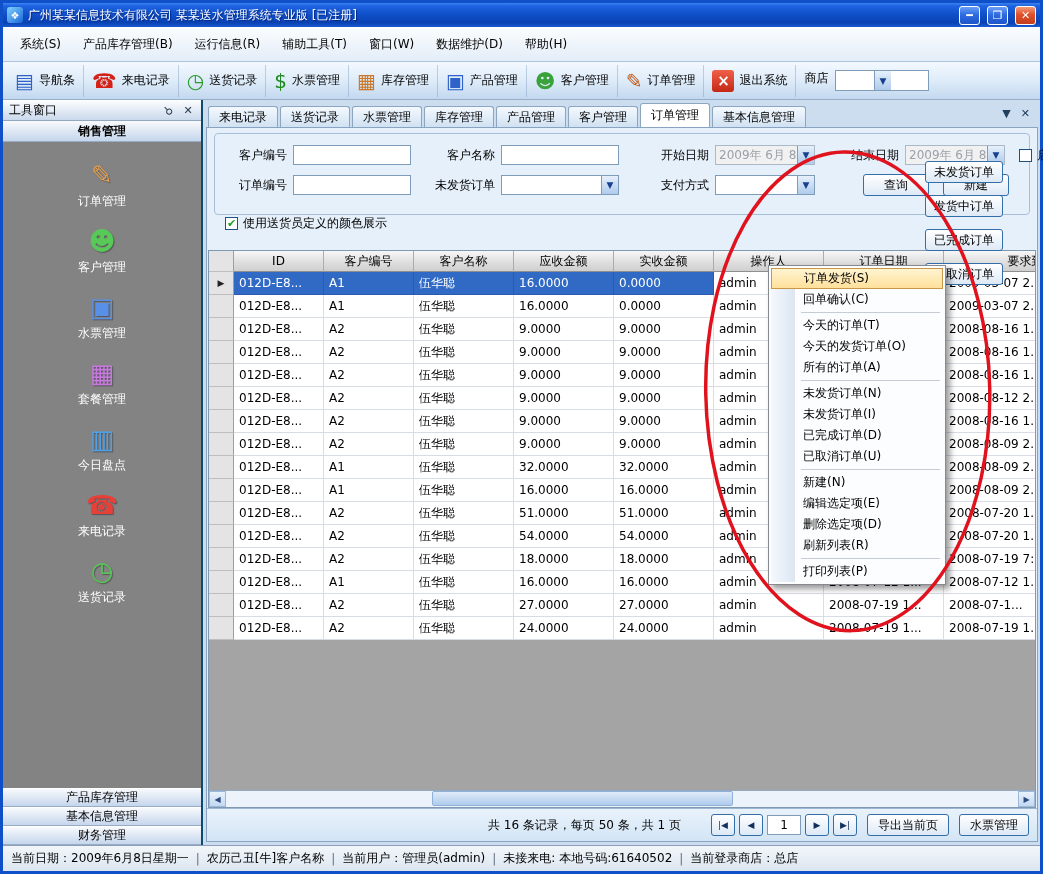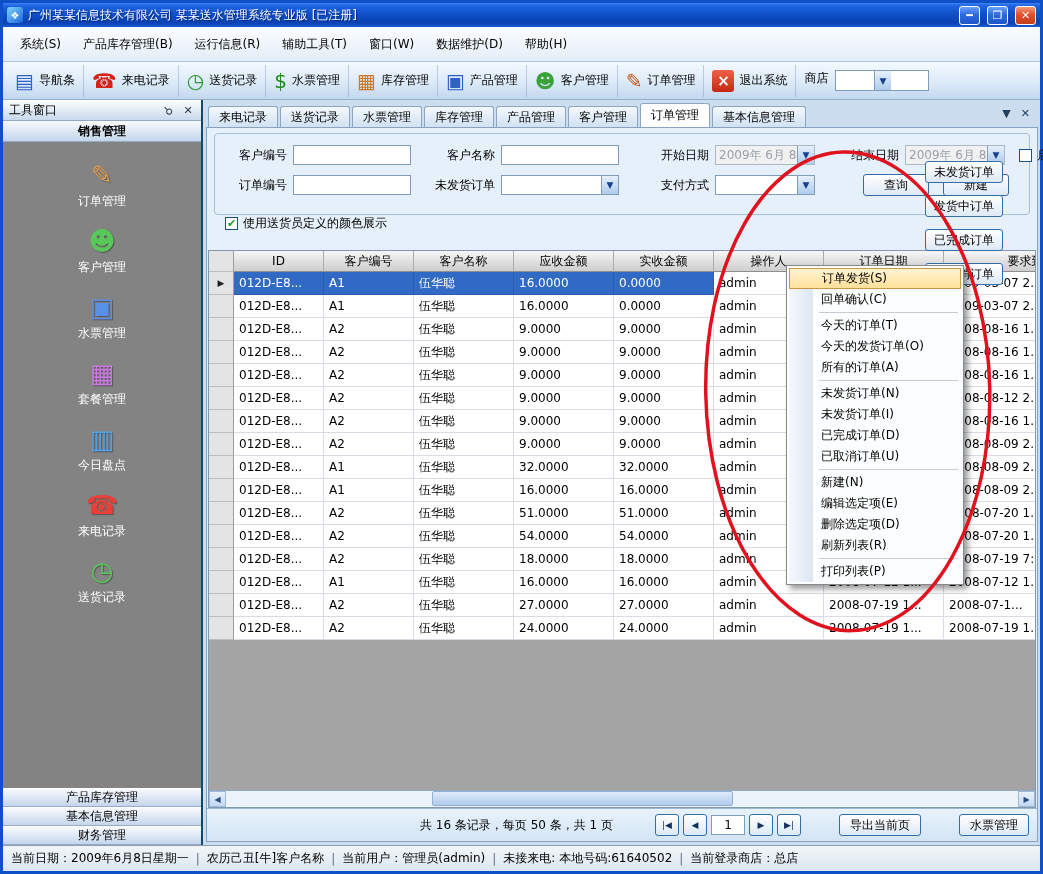--- a/index.html
+++ b/index.html
@@ -83,32 +83,32 @@
   .col-0{width:90px}.col-1{width:90px}.col-2{width:100px}.col-3{width:100px}.col-4{width:100px}.col-5{width:110px}.col-6{width:120px}.col-7{width:200px}
   .row.selected .cell:nth-child(-n+6):not(.sel){background:#316AC5;color:#fff;border-color:#2A5BB0;}
   .grid-filler{flex:1;background:#A4A4A4;}
   .hscroll{height:17px;flex:none;background:#EDF3FB;border-top:1px solid #93AAC2;display:flex;align-items:center;}
   .scroll-btn{width:17px;height:16px;flex:none;background:linear-gradient(180deg,#E9F2FC,#C2D8F2);border:1px solid #9DB8D8;display:flex;align-items:center;justify-content:center;font-size:8px;color:#2A4A80;}
   .scroll-track{flex:1;height:16px;position:relative;}
   .thumb{position:absolute;left:26%;width:38%;top:0;height:15px;background:linear-gradient(180deg,#DFEBF9,#AFCBEC);border:1px solid #90B0D8;border-radius:2px;}
 
   
   .pager{height:33px;flex:none;display:flex;align-items:center;justify-content:flex-end;gap:10px;padding:0 8px;background:linear-gradient(180deg,#E9F2FB,#D3E5F5);border-top:1px solid #9DB8D2;}
-  .pager-summary{white-space:nowrap;margin-right:32px;}
+  .pager-summary{white-space:nowrap;margin-right:20px;}
   .pager-nav{display:flex;align-items:center;gap:4px;}
   .pg-btn{min-width:24px;height:22px;border:1px solid #346EA8;border-radius:3px;background:linear-gradient(180deg,#FFFFFF,#DCE9F6);display:flex;align-items:center;justify-content:center;font-size:9px;color:#12305E;padding:0 4px;font-family:inherit;}
   .pg-input{width:34px;height:20px;border:1px solid #7F9DB9;text-align:center;font:inherit;}
-  .export-btn{height:22px;padding:0 10px;border:1px solid #346EA8;border-radius:3px;background:linear-gradient(180deg,#FFFFFF,#DDE9F6);font:inherit;white-space:nowrap;margin-left:28px;}
+  .export-btn{height:22px;padding:0 10px;border:1px solid #346EA8;border-radius:3px;background:linear-gradient(180deg,#FFFFFF,#DDE9F6);font:inherit;white-space:nowrap;}
 
   
   .statusbar{height:26px;flex:none;background:linear-gradient(180deg,#F2F6FA,#DCE6F0);border-top:1px solid #8CA0B8;display:flex;align-items:center;padding:0 8px;gap:7px;white-space:nowrap;overflow:hidden;}
   .status-sep{color:#607080;}
 
   
-  .ctxmenu{position:absolute;left:783px;top:262px;width:178px;background:#FCFDFE;border:1px solid #86898D;box-shadow:4px 4px 6px rgba(0,0,0,.4);padding:2px;z-index:50;}
+  .ctxmenu{position:absolute;left:765px;top:262px;width:178px;background:#FCFDFE;border:1px solid #86898D;box-shadow:4px 4px 6px rgba(0,0,0,.4);padding:2px;z-index:50;}
   .ctx-gutter{position:absolute;left:2px;top:2px;bottom:2px;width:24px;background:linear-gradient(90deg,#F5F8FC,#DCE7F4);border-right:1px solid #E2E6EC;}
   .ctx-item{position:relative;height:21px;display:flex;align-items:center;padding-left:32px;white-space:nowrap;}
   .ctx-item.highlight{background:linear-gradient(180deg,#FFF4D1,#FFE09B);border:1px solid #C89848;}
   .ctx-sep{position:relative;height:5px;display:flex;align-items:center;padding-left:30px;}
   .ctx-sep::after{content:"";flex:1;height:1px;background:#C6CCD4;margin-right:3px;}
 
   
   .annotation{position:absolute;inset:0;width:100%;height:100%;z-index:60;pointer-events:none;}
 </style>
 </head>

